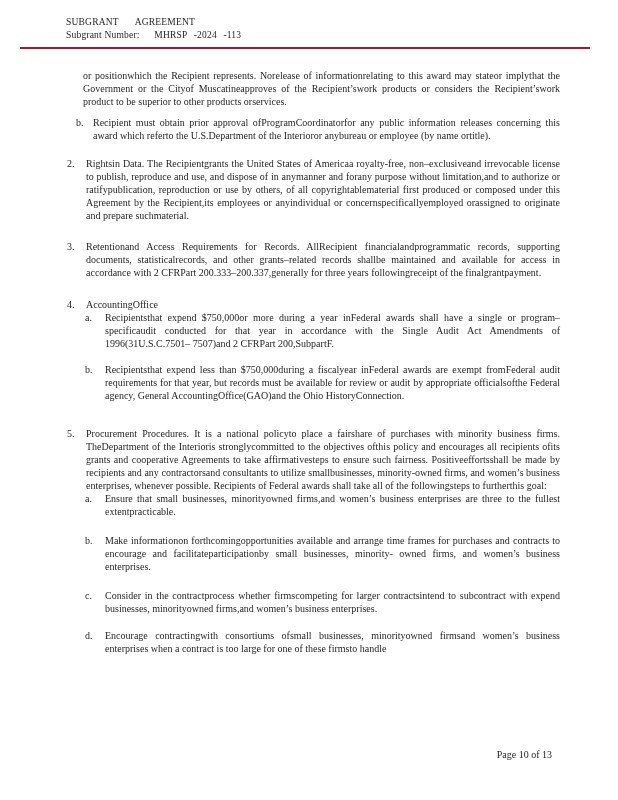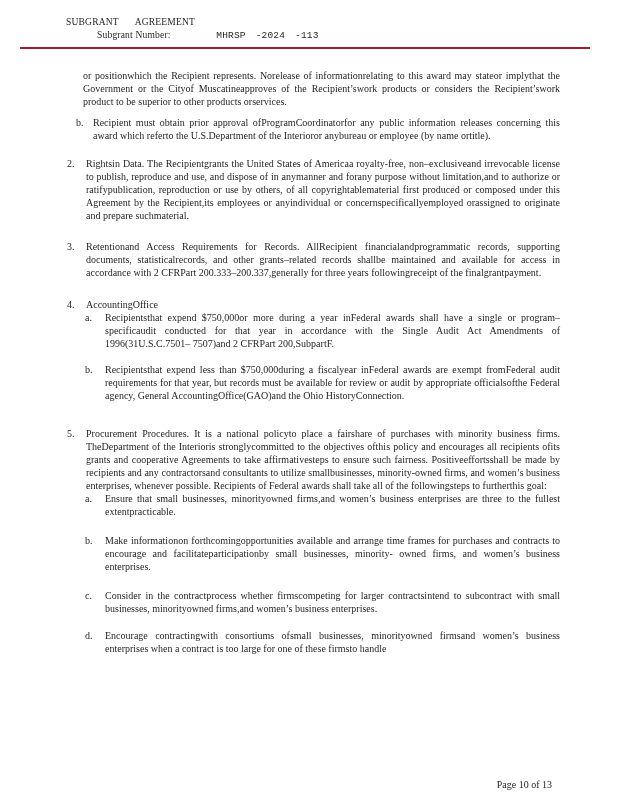--- a/index.html
+++ b/index.html
@@ -15,23 +15,23 @@
   }
   
   .doc-header {
     margin: 16px 20px 0 66px;
     font-size: 9.5px;
     line-height: 13px;
     letter-spacing: 0.2px;
     white-space: nowrap;
   }
   .h-title { word-spacing: 14px; }
-  .h-row span { display: inline-block; margin-left: 31px; }
+  .h-row span { display: inline-block; }
   .h-label { margin-right: 12px; }
-  .h-value { word-spacing: 4px; font-family: Liberation Mono, monospace; }
+  .h-value { word-spacing: 4px; }
   .rule {
     margin: 5px 20px 0 20px;
     border-top: 2px solid #9e1b32;
   }
   
   .content {
     margin: 20px 58px 0 67px;
     width: 493px;
     font-size: 10px;
     line-height: 13px;
@@ -50,21 +50,21 @@
   .mt13 { margin-top: 13px; }
   .mt15 { margin-top: 15px; }
   .mt16 { margin-top: 16px; }
   .mt14 { margin-top: 14px; }
   .mt18 { margin-top: 18px; }
   .mt19 { margin-top: 19px; }
   .mt25 { margin-top: 25px; }
   
   .footer {
     position: absolute;
-    top: 778px;
+    top: 748px;
     right: 58px;
     font-size: 10px;
     line-height: 13px;
   }
 </style>
 </head>
 <body>
 
 <div class="page">
 
@@ -117,21 +117,21 @@
     <div class="li sub">
       <span class="marker">a.</span>
       <span class="text">Ensure that small businesses, minorityowned firms,and women’s business enterprises are three to the fullest extentpracticable.</span>
     </div>
     <div class="li sub mt16">
       <span class="marker">b.</span>
       <span class="text">Make informationon forthcomingopportunities available and arrange time frames for purchases and contracts to encourage and facilitateparticipationby small businesses, minority- owned firms, and women’s business enterprises.</span>
     </div>
     <div class="li sub mt16">
       <span class="marker">c.</span>
-      <span class="text">Consider in the contractprocess whether firmscompeting for larger contractsintend to subcontract with small businesses, minorityowned firms,and women’s business enterprises.</span>
+      <span class="text">Consider in the contractprocess whether firmscompeting for larger contractsintend to subcontract with expend businesses, minorityowned firms,and women’s business enterprises.</span>
     </div>
     <div class="li sub mt14">
       <span class="marker">d.</span>
       <span class="text">Encourage contractingwith consortiums ofsmall businesses, minorityowned firmsand women’s business enterprises when a contract is too large for one of these firmsto handle</span>
     </div>
 
   </main>
 
   <div class="footer">Page 10 of 13</div>
 

